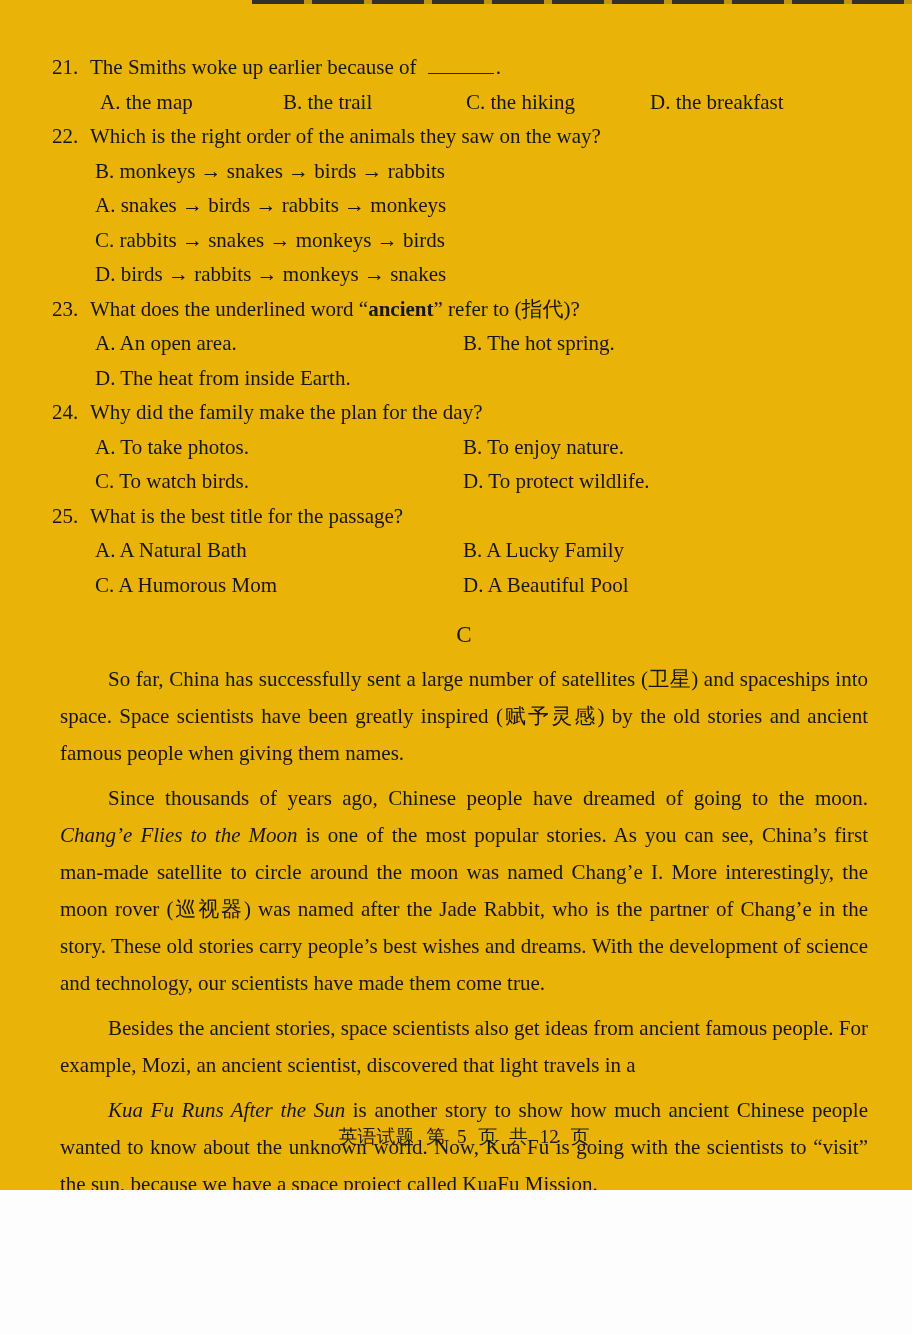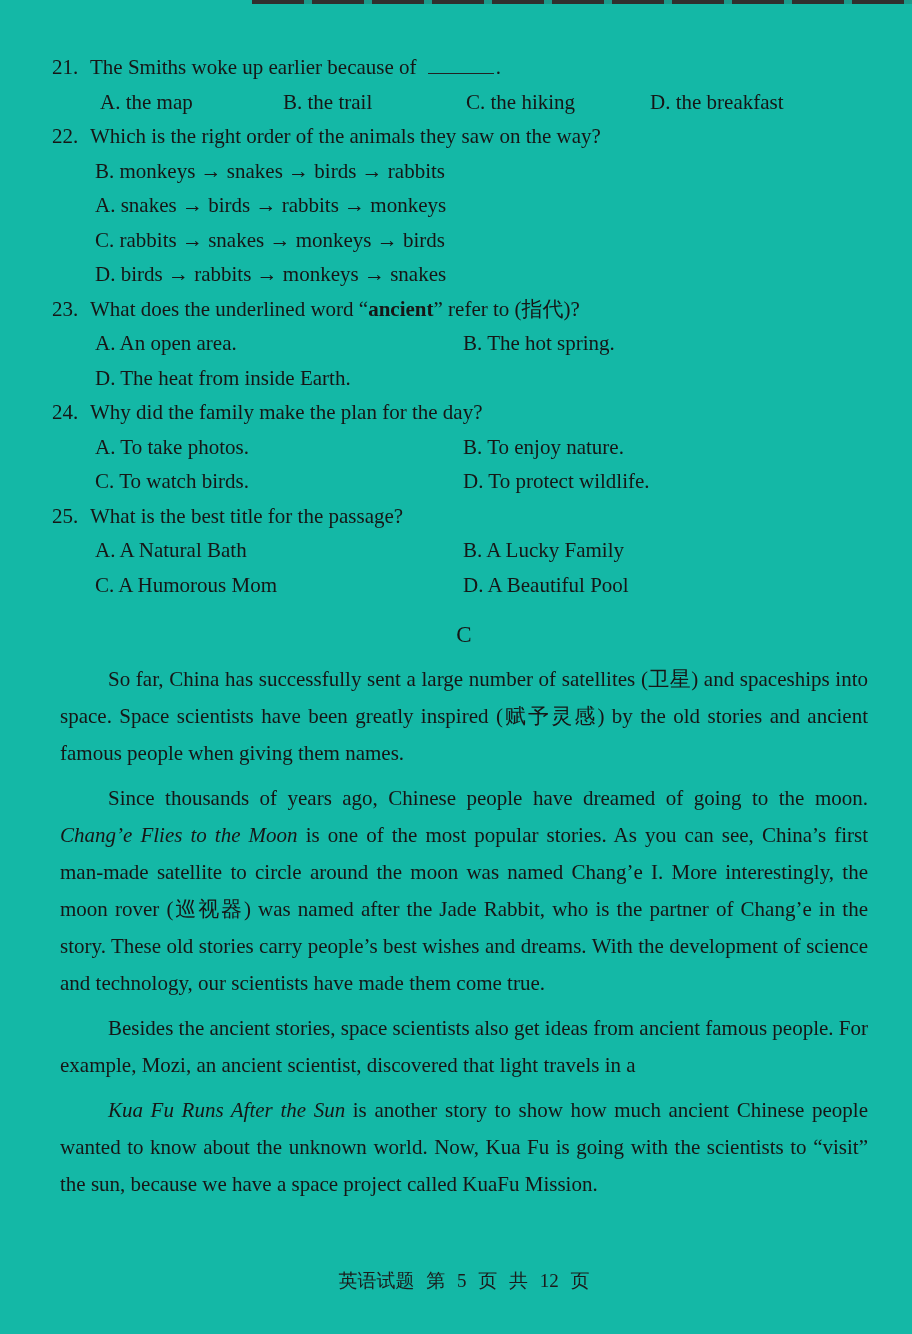--- a/index.html
+++ b/index.html
@@ -2,21 +2,21 @@
 <html><head>
 <meta charset="utf-8">
 <style>
   *{box-sizing:border-box}
   html,body{margin:0;padding:0}
   body{
     width:912px;height:1334px;background:#fdfdfd;color:#161616;
     font-family:"Liberation Serif","DejaVu Serif",serif;
     -webkit-font-smoothing:antialiased;
   }
-  .page{position:relative;width:912px;height:1334px;overflow:hidden;background:#14b8a6}
+  .page{position:relative;width:912px;height:1190px;overflow:hidden;background:#eab308}
   .scan-edge{
     position:absolute;top:0;left:252px;right:0;height:4px;
     background:repeating-linear-gradient(90deg,#30302e 0 52px,rgba(48,48,46,.22) 52px 60px);
   }
   .content{padding:50px 36px 0 52px;font-size:21px}
   .question{margin:0}
   .q-line{line-height:34.5px}
   .q-num{display:inline-block;width:38px}
   .options{line-height:34.5px}
   .options.row4{display:grid;grid-template-columns:183px 183px 184px 1fr;padding-left:48px}

